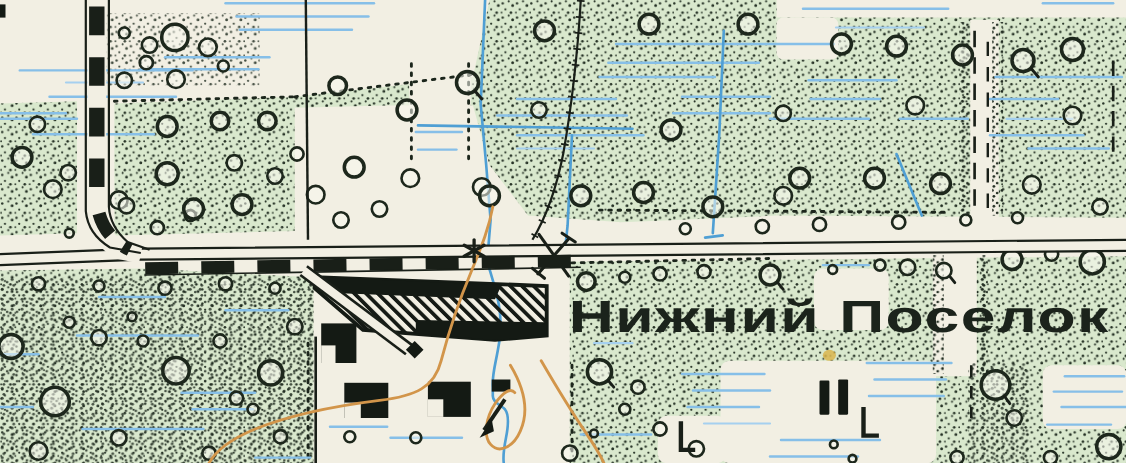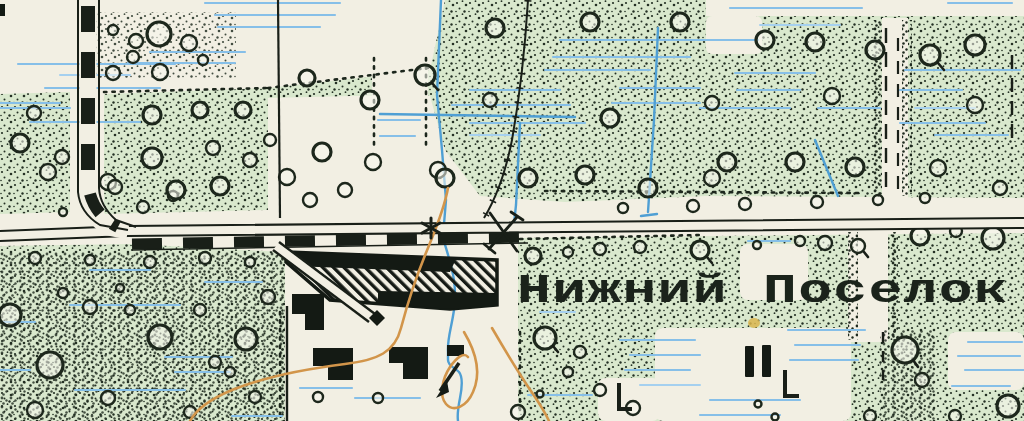--- a/index.html
+++ b/index.html
@@ -1,17 +1,17 @@
 <!DOCTYPE html>
 <html><head>
 <meta charset="utf-8">
 <style>
   html,body{margin:0;padding:0;background:#e8e6da;}
   .map-wrap{width:1024px;height:421px;overflow:hidden;position:relative;
-    font-family:Liberation Mono, monospace;}
+    font-family:Liberation Sans, sans-serif;}
   svg{display:block;}
   .veg{fill:#d9e8cd;}
   .stip{fill:url(#stip);}
   .stipD{fill:url(#stipD);}
   .paper{fill:#f2efe3;}
   .bush{stroke:#1d271c;fill:rgba(248,247,238,0.55);}
   .bush.big{stroke-width:3.2;}
   .bush.sm{stroke-width:2.4;}
   .marsh{stroke:#86bfe8;stroke-width:2.2;stroke-linecap:round;}
   .marsh2{stroke:#a5d0ef;stroke-width:2;stroke-linecap:round;}

